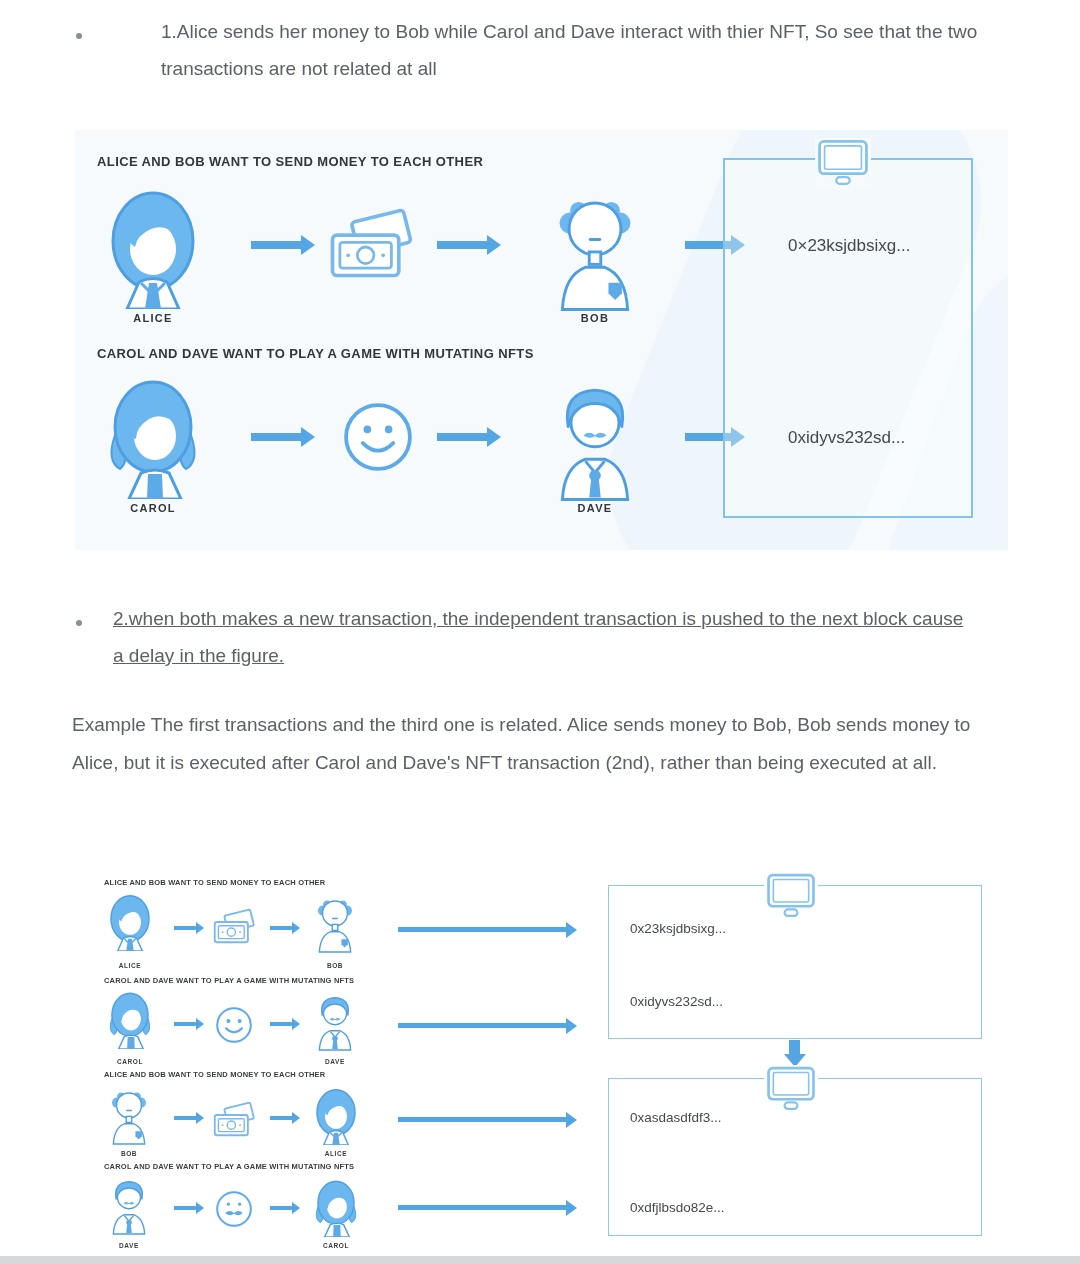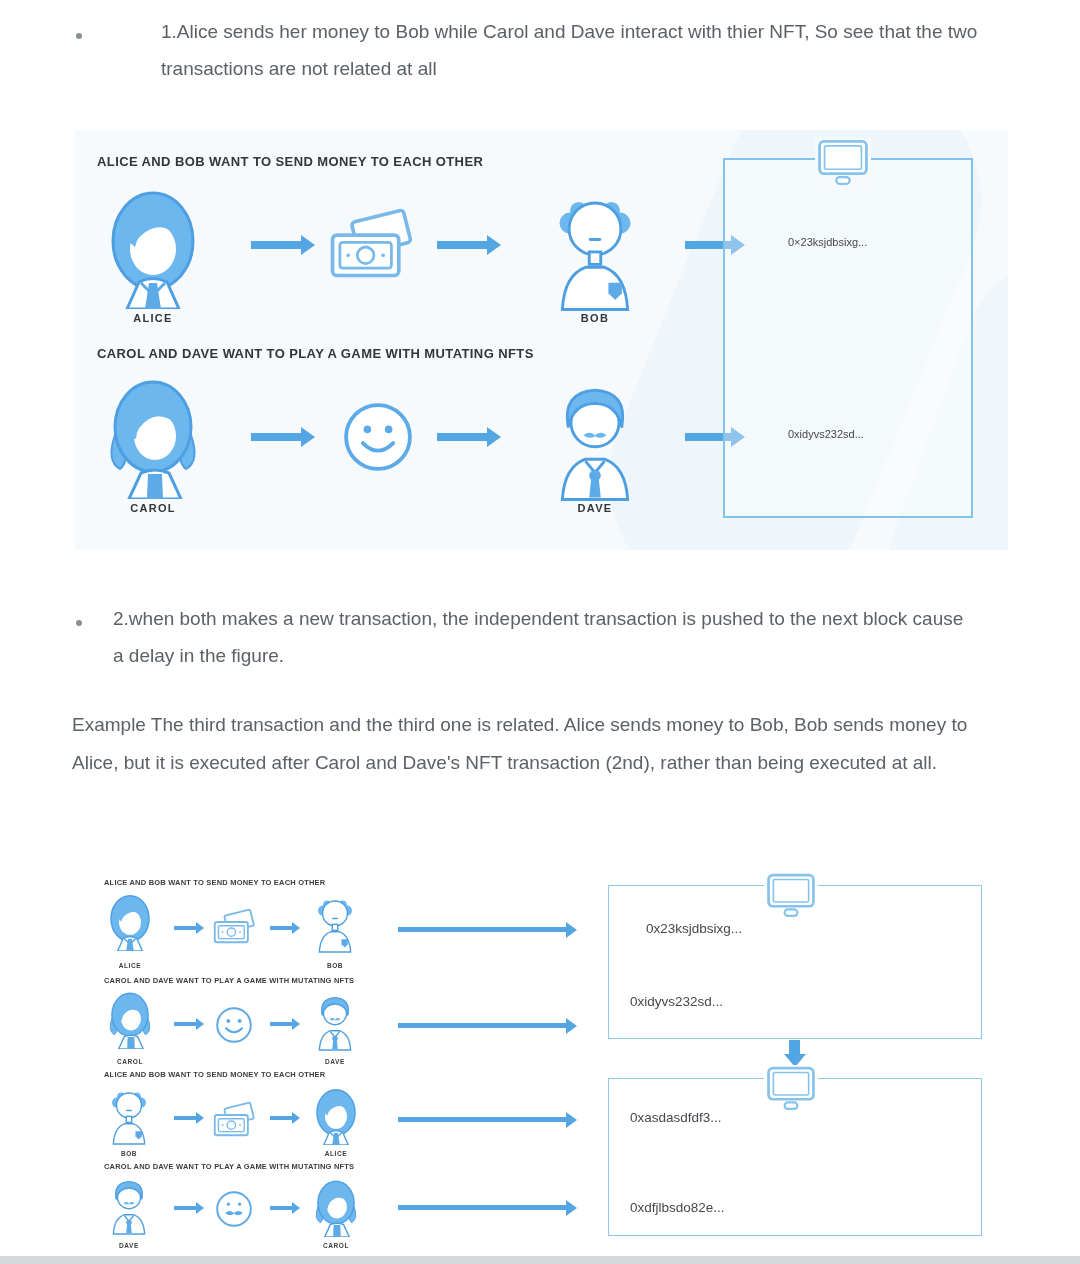--- a/index.html
+++ b/index.html
@@ -9,21 +9,21 @@
   .bullet-item{position:absolute;}
   .bullet-dot{position:absolute;width:6px;height:6px;border-radius:50%;background:#8a8f94;}
   .bullet-text{position:absolute;font-size:19px;line-height:37px;color:#5b6167;}
   .para{position:absolute;font-size:19px;line-height:38px;color:#5b6167;}
   
   .diagram1{position:absolute;left:75px;top:130px;width:933px;height:420px;
             background:#f6fafd;overflow:hidden;}
   .swoosh{position:absolute;background:#e9f3fa;border-radius:130px;}
   .d1-title{position:absolute;font-size:13px;font-weight:bold;color:#333639;letter-spacing:.4px;}
   .d1-label{position:absolute;font-size:11px;font-weight:bold;color:#333639;letter-spacing:1.3px;text-align:center;}
-  .d1-hash{position:absolute;font-size:11px;color:#45494e;}
+  .d1-hash{position:absolute;font-size:17px;color:#45494e;}
   .block1{position:absolute;left:648px;top:28px;width:246px;height:356px;
           border:2px solid #82c2ec;background:rgba(255,255,255,.35);}
   
   .diagram2{position:absolute;left:90px;top:848px;width:900px;height:412px;background:#fff;}
   .d2-title{position:absolute;font-size:7.5px;font-weight:bold;color:#3a3d40;letter-spacing:.2px;white-space:nowrap;}
   .d2-label{position:absolute;font-size:6.5px;font-weight:bold;color:#3a3d40;letter-spacing:.6px;text-align:center;}
   .d2-hash{position:absolute;font-size:13.5px;color:#45494e;}
   .block2{position:absolute;width:372px;border:1.5px solid #8ec8ec;background:#fff;}
   
   .icon-wrap{position:absolute;}
@@ -201,24 +201,24 @@
       <svg width="56" height="48">
           <use href="#sym-monitor"></use>
         </svg>
     </div>
     <div class="d1-hash" style="left:713px;top:106px;">0×23ksjdbsixg...</div>
     <div class="d1-hash" style="left:713px;top:298px;">0xidyvs232sd...</div>
   </div>
 
   <div class="bullet-item">
     <div class="bullet-dot" style="left:76px;top:620px;"></div>
-    <div class="bullet-text" style="left:113px;top:600px;width:862px;">2.when both makes a new transaction, the independent transaction is pushed to the next block cause a delay in the figure.</div>
+    <div class="bullet-text" style="left:113px;top:600px;width:862px;text-decoration:underline;">2.when both makes a new transaction, the independent transaction is pushed to the next block cause a delay in the figure.</div>
   </div>
 
-  <div class="para" style="left:72px;top:706px;width:910px;">Example The third transaction and the third one is related. Alice sends money to Bob, Bob sends money to Alice, but it is executed after Carol and Dave's NFT transaction (2nd), rather than being executed at all.</div>
+  <div class="para" style="left:72px;top:706px;width:910px;">Example The first transactions and the third one is related. Alice sends money to Bob, Bob sends money to Alice, but it is executed after Carol and Dave's NFT transaction (2nd), rather than being executed at all.</div>
 
   <div class="diagram2">
 
     <div class="d2-title" style="left:14px;top:30px;">ALICE AND BOB WANT TO SEND MONEY TO EACH OTHER</div>
     <div class="icon-wrap" style="left:16px;top:44px;">
         <svg width="48" height="59">
           <use href="#sym-alice"></use>
         </svg>
       </div>
     <div class="d2-label" style="left:16px;top:114px;width:48px;">ALICE</div>
@@ -258,21 +258,21 @@
       </div>
     <div class="d2-label" style="left:222px;top:210px;width:46px;">DAVE</div>
     <div class="arrow-r arrow-xl" style="left:308px;top:175px;width:168px;"></div>
 
     <div class="block2" style="left:518px;top:37px;height:152px;"></div>
     <div class="icon-wrap" style="left:674px;top:24px;width:54px;height:46px;background:#fff;">
         <svg width="54" height="46">
           <use href="#sym-monitor"></use>
         </svg>
       </div>
-    <div class="d2-hash" style="left:540px;top:73px;margin-left:16px;">0x23ksjdbsixg...</div>
+    <div class="d2-hash" style="left:540px;top:73px;">0x23ksjdbsixg...</div>
     <div class="d2-hash" style="left:540px;top:146px;">0xidyvs232sd...</div>
 
     <div class="arrow-down" style="left:699px;top:192px;height:14px;"></div>
 
     <div class="d2-title" style="left:14px;top:222px;">ALICE AND BOB WANT TO SEND MONEY TO EACH OTHER</div>
     <div class="icon-wrap" style="left:16px;top:238px;">
         <svg width="46" height="59">
           <use href="#sym-bob"></use>
         </svg>
       </div>

